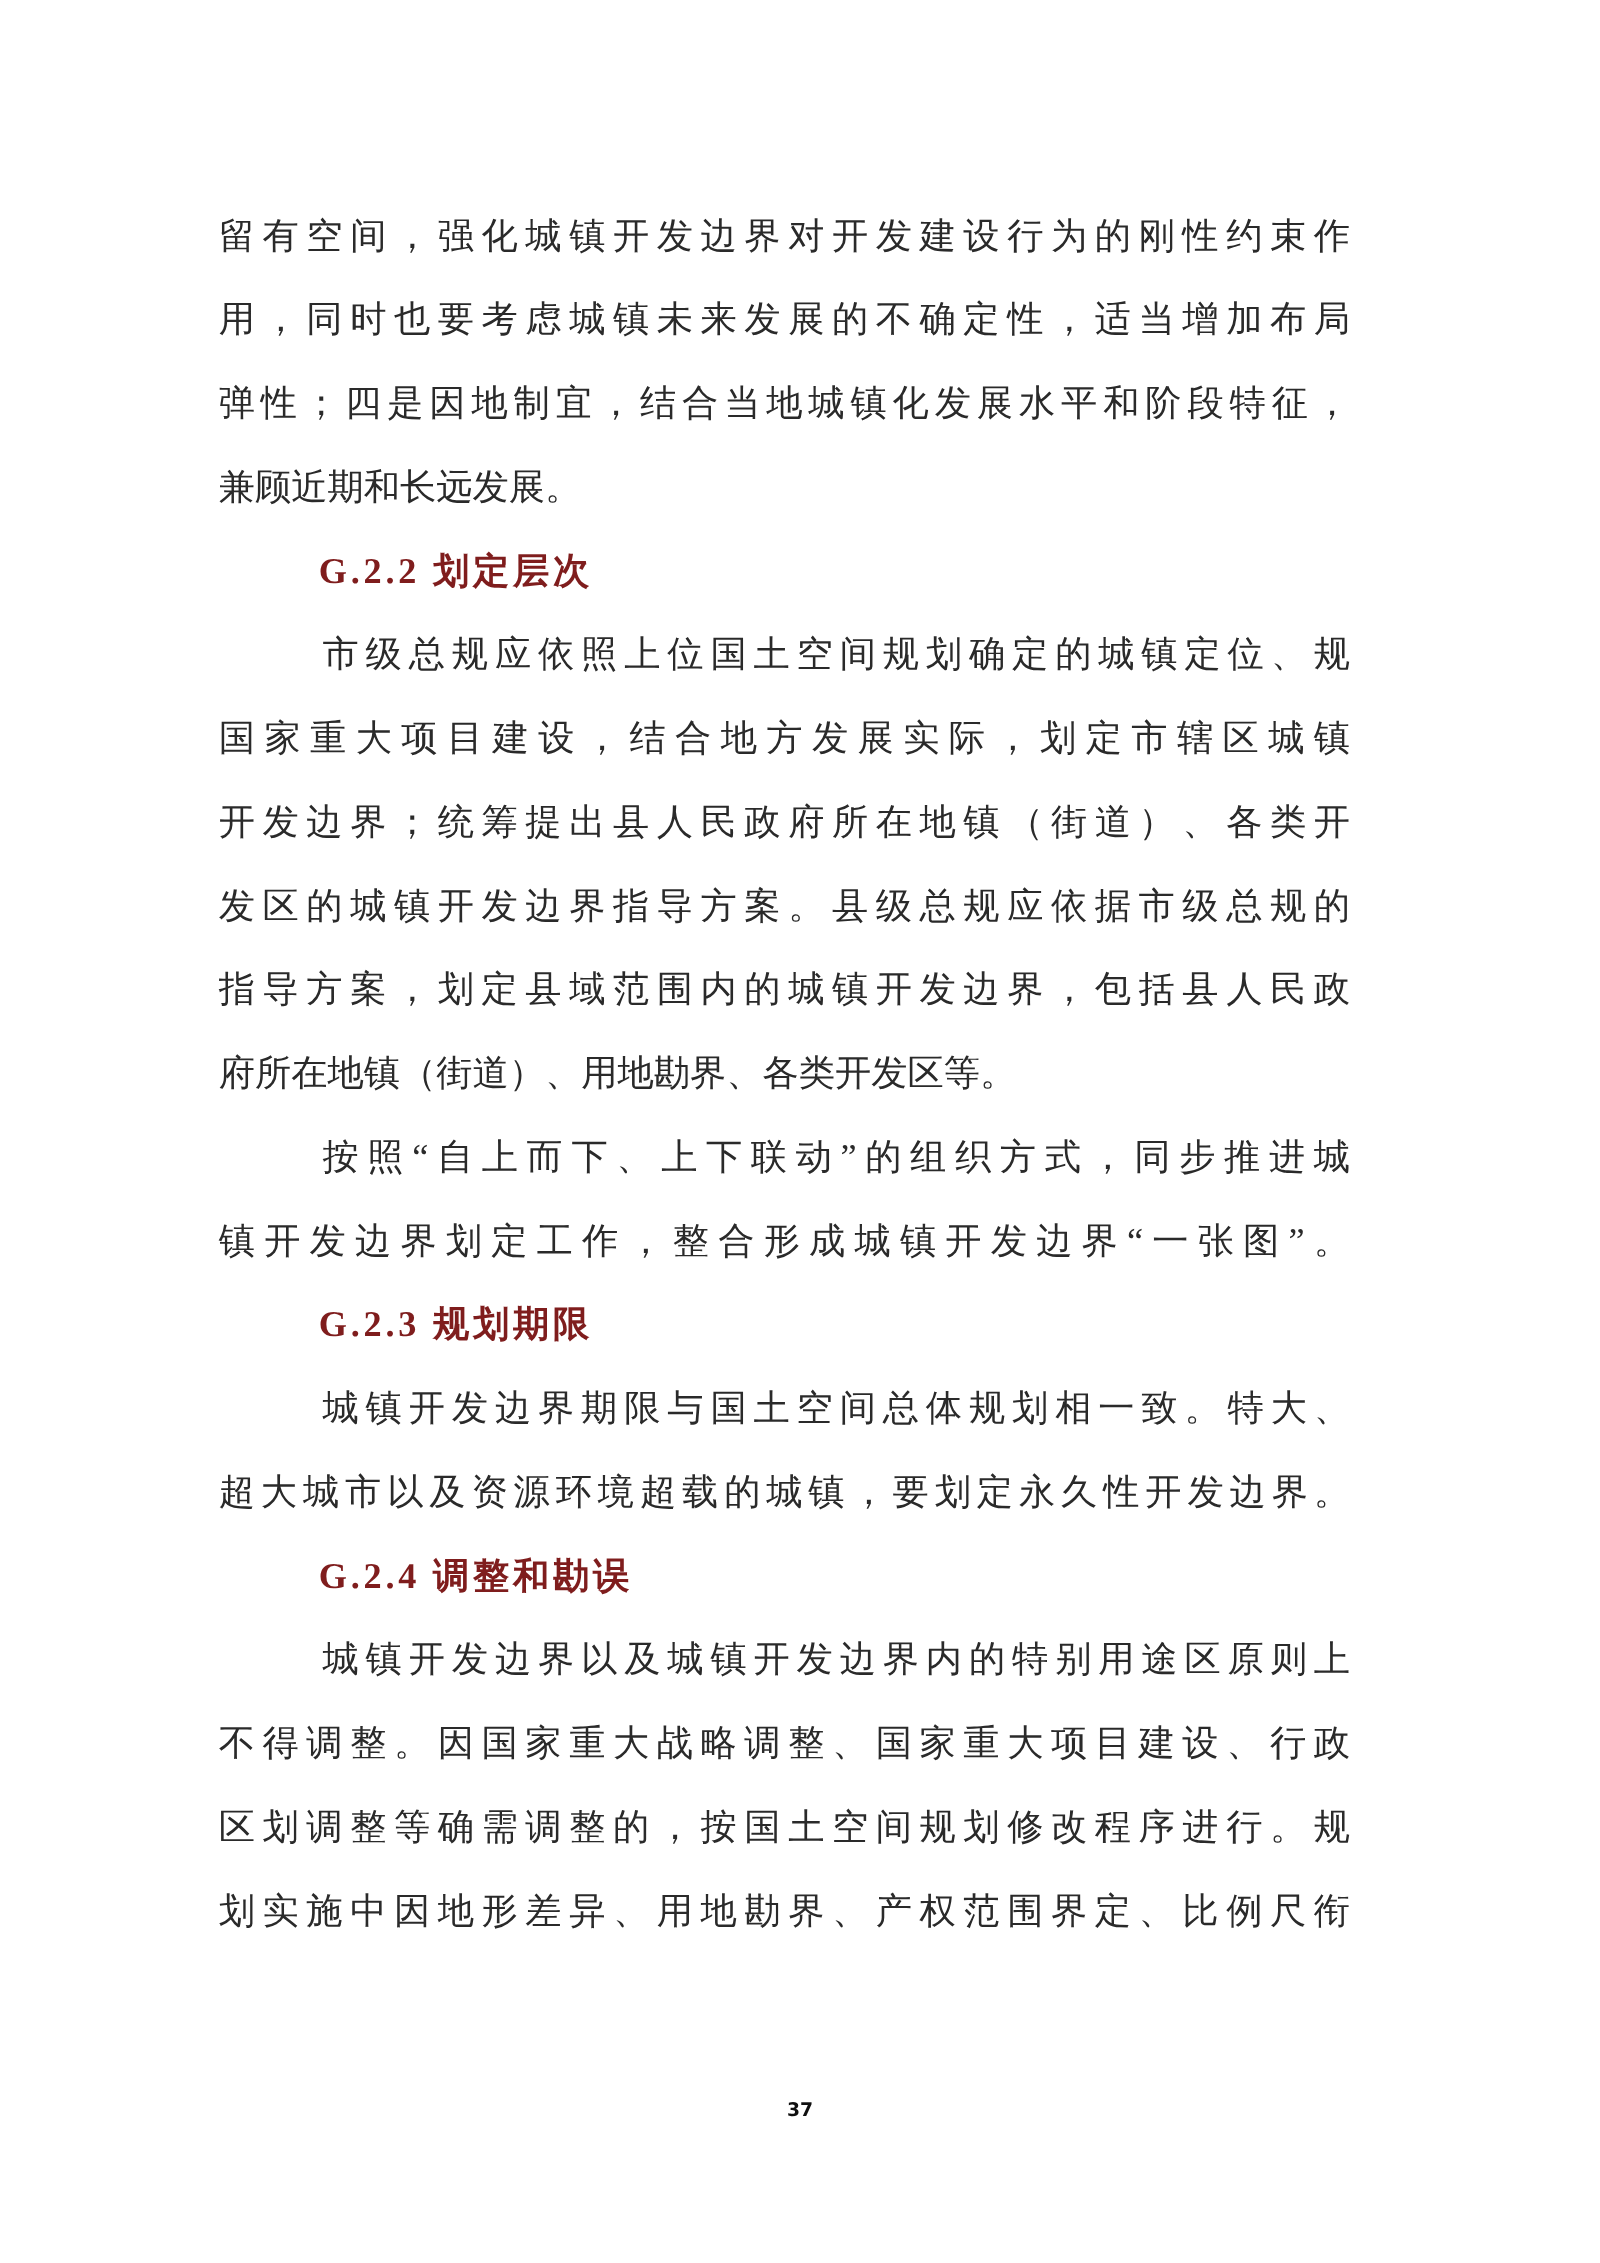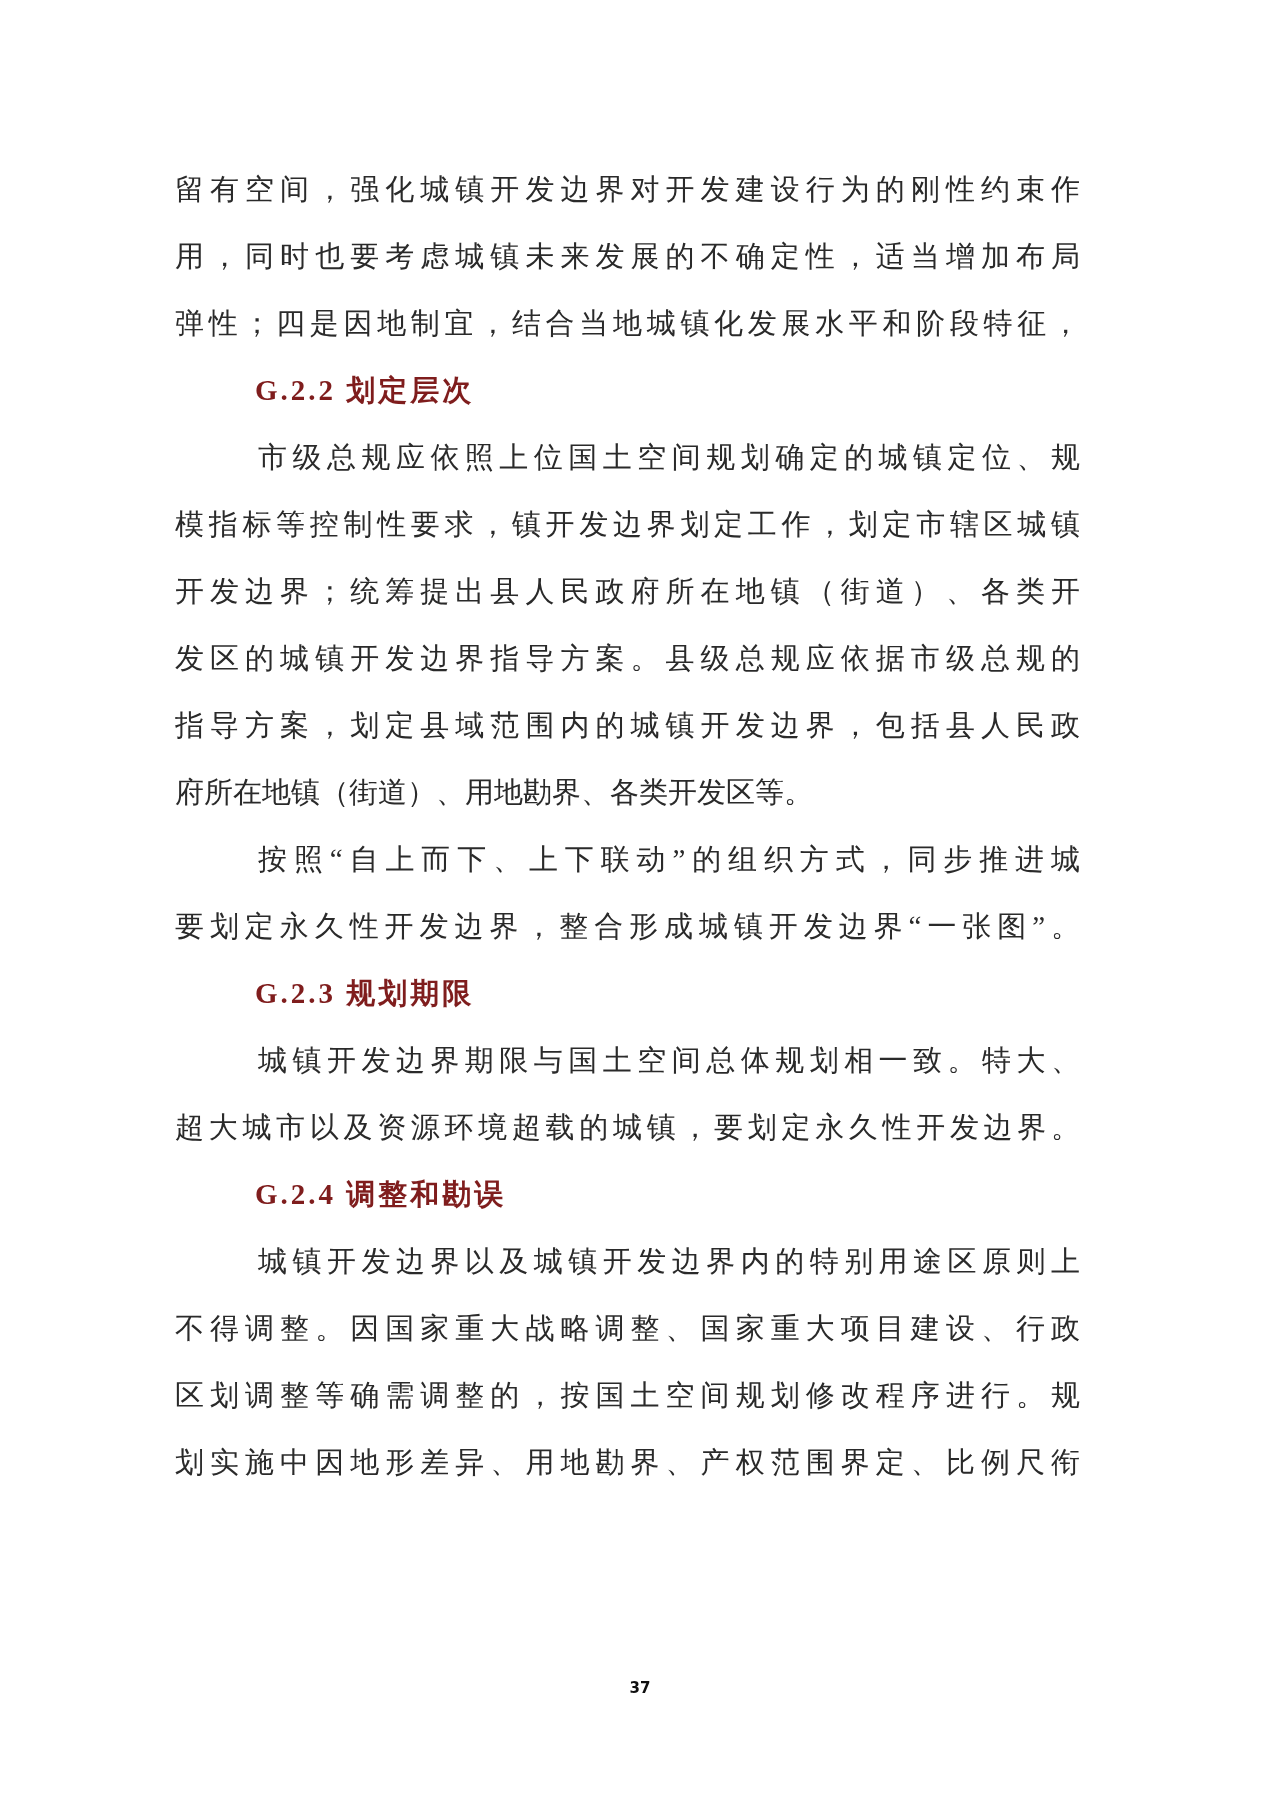--- a/index.html
+++ b/index.html
@@ -56,32 +56,33 @@
   }
 </style>
 </head>
 <body>
 
 <div class="doc">
 
   <div class="ln">留有空间，强化城镇开发边界对开发建设行为的刚性约束作</div>
   <div class="ln">用，同时也要考虑城镇未来发展的不确定性，适当增加布局</div>
   <div class="ln">弹性；四是因地制宜，结合当地城镇化发展水平和阶段特征，</div>
+  <div class="ln last">兼顾近期和长远发展。</div>
 
   <div class="hd">G.2.2 划定层次</div>
 
   <div class="ln ind">市级总规应依照上位国土空间规划确定的城镇定位、规</div>
-  <div class="ln">模指标等控制性要求，镇开发边界划定工作，划定市辖区城镇</div>
+  <div class="ln">国家重大项目建设，结合地方发展实际，划定市辖区城镇</div>
   <div class="ln">开发边界；统筹提出县人民政府所在地镇（街道）、各类开</div>
   <div class="ln">发区的城镇开发边界指导方案。县级总规应依据市级总规的</div>
   <div class="ln">指导方案，划定县域范围内的城镇开发边界，包括县人民政</div>
   <div class="ln last">府所在地镇（街道）、用地勘界、各类开发区等。</div>
 
   <div class="ln ind">按照“自上而下、上下联动”的组织方式，同步推进城</div>
-  <div class="ln">要划定永久性开发边界，整合形成城镇开发边界“一张图”。</div>
+  <div class="ln">镇开发边界划定工作，整合形成城镇开发边界“一张图”。</div>
 
   <div class="hd">G.2.3 规划期限</div>
 
   <div class="ln ind">城镇开发边界期限与国土空间总体规划相一致。特大、</div>
   <div class="ln">超大城市以及资源环境超载的城镇，要划定永久性开发边界。</div>
 
   <div class="hd">G.2.4 调整和勘误</div>
 
   <div class="ln ind">城镇开发边界以及城镇开发边界内的特别用途区原则上</div>
   <div class="ln">不得调整。因国家重大战略调整、国家重大项目建设、行政</div>

